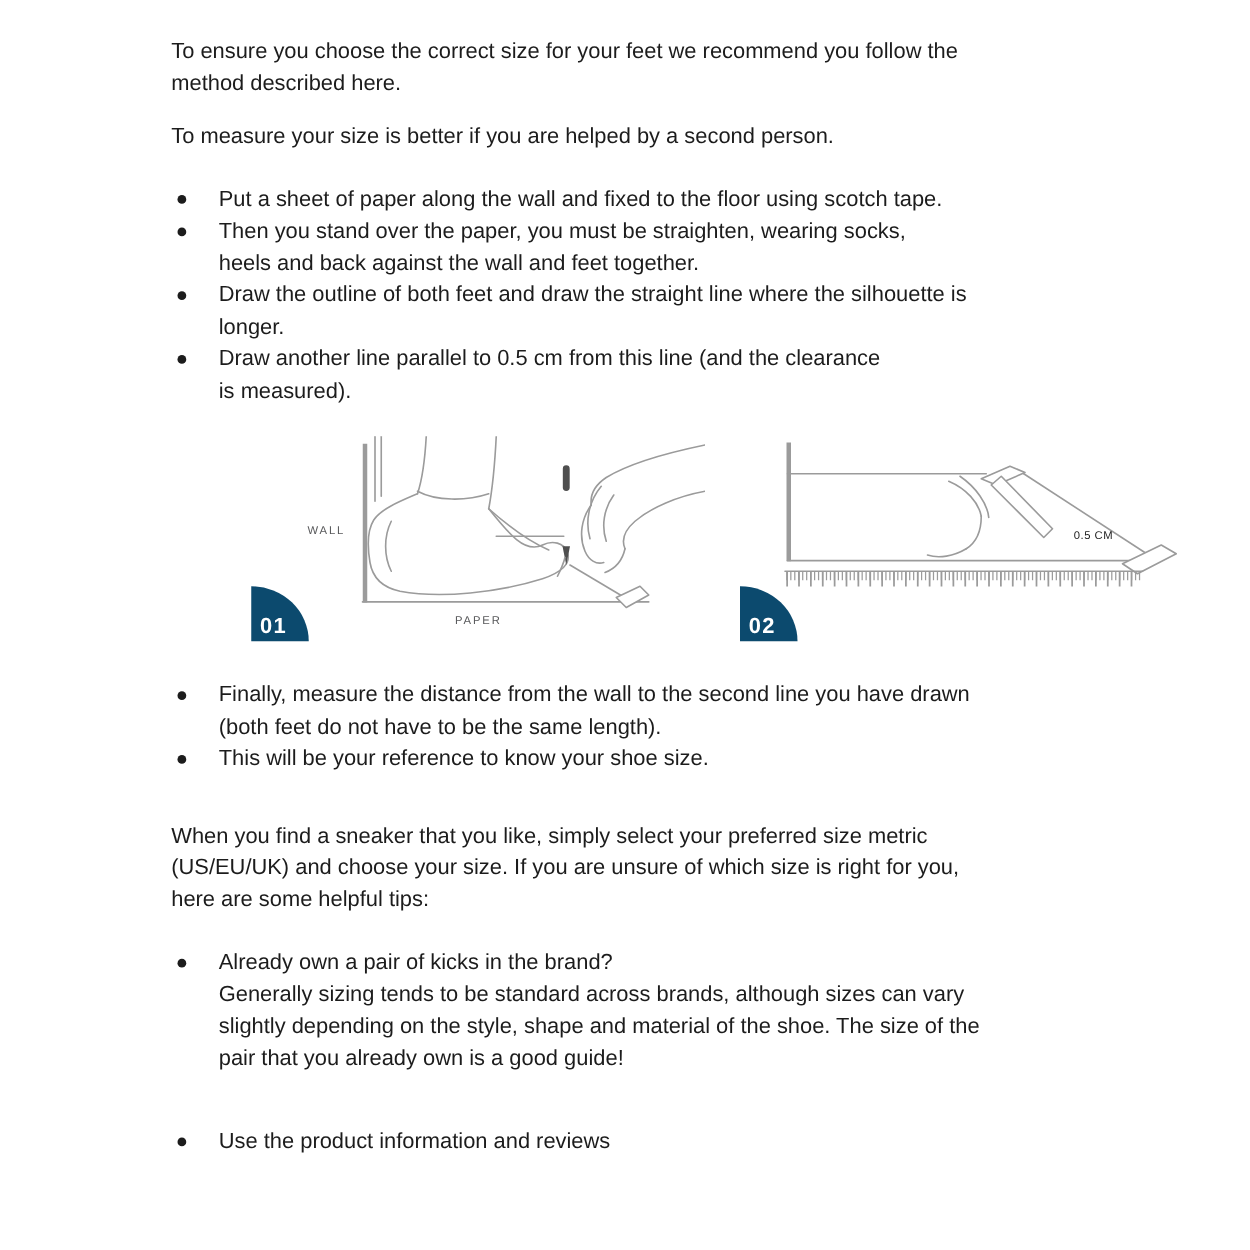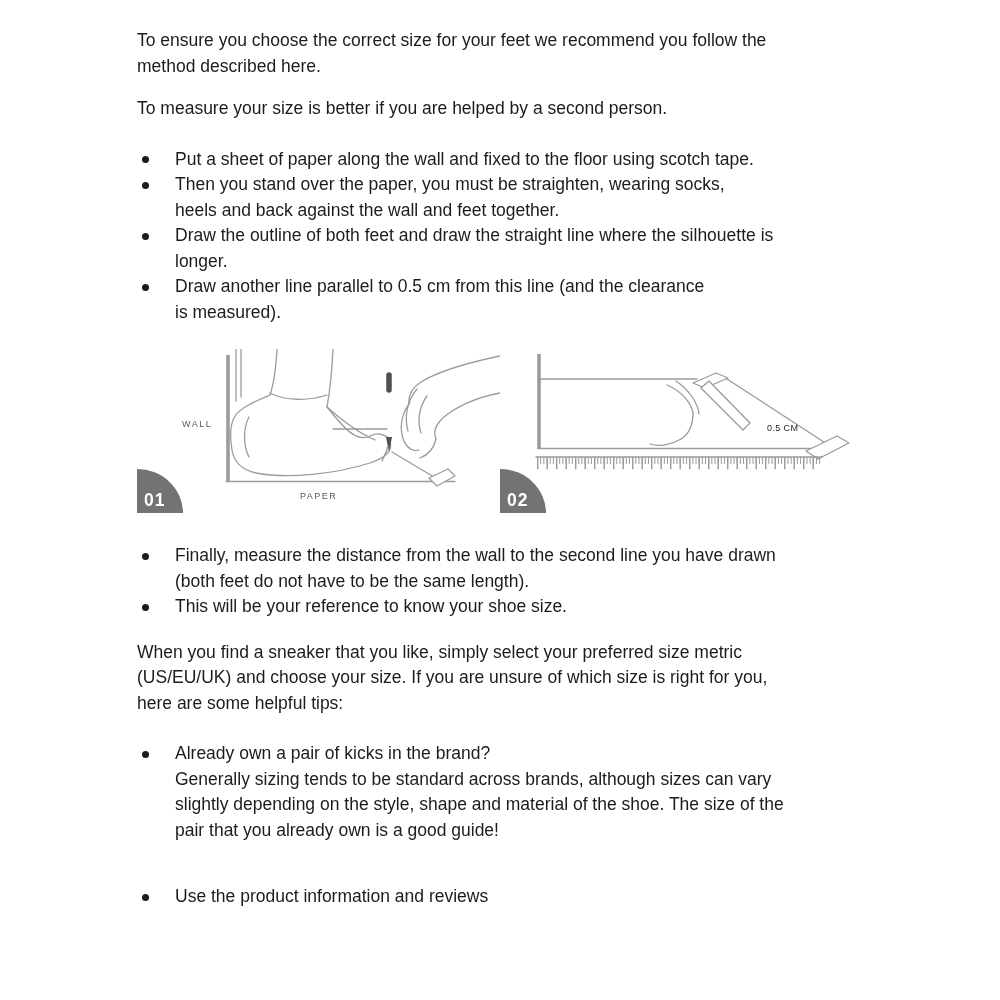--- a/index.html
+++ b/index.html
@@ -12,30 +12,30 @@
     line-height:25.5px;
     color:#1c1c1c;
     padding:28px 40px 0 137px;
     overflow:hidden;
   }
   .ml { white-space:pre-line; }
   .p-helper { margin-top:17px; }
   ul { list-style:none; }
   .steps { margin-top:25px; }
   .results { margin-top:29px; }
-  .p-sizing { margin-top:20px; }
+  .p-sizing { margin-top:36px; }
   .tips { margin-top:25px; }
   li { position:relative; padding-left:38px; }
   li::before {
     content:""; position:absolute; left:5px; top:9.5px;
     width:7px; height:7px; border-radius:50%; background:#1c1c1c;
   }
   .tips li + li { margin-top:41px; }
   
-  .figures { display:flex; gap:0; margin-top:24px; height:165px; }
+  .figures { display:flex; gap:28px; margin-top:24px; height:165px;justify-content:flex-end; }
   .figure { position:relative; height:165px; }
   .f1 { width:363px; }
   .f2 { width:368px; }
   .art { position:absolute; left:0; top:0; width:100%; height:100%; }
   .art path, .art line, .art polygon {
     stroke:#9b9b9b; fill:none; stroke-width:1.3;
     stroke-linecap:round; stroke-linejoin:round;
   }
   .art .thick { stroke-width:3.6; stroke-linecap:butt; }
   .art .tape { fill:#ffffff; }
@@ -50,21 +50,21 @@
   .wall-label  { left:45px;  top:70px; }
   .paper-label { left:163px; top:142px; }
   .clearance-label {
     position:absolute; left:222px; top:74px;
     font-size:9px; font-weight:normal; letter-spacing:0.4px;
     color:#222222; line-height:10px;margin-left:45px;
   }
   .badge {
     position:absolute; left:0; bottom:1px;
     width:46px; height:44px;
-    background:#737373;
+    background:#0c4a6e;
     border-radius:0 100% 0 0;
   }
   .badge span {
     position:absolute; left:7px; bottom:4px;
     color:#ffffff; font-weight:bold; font-size:17.5px;
     letter-spacing:1px; line-height:18px;
   }
 </style>
 </head>
 <body>

